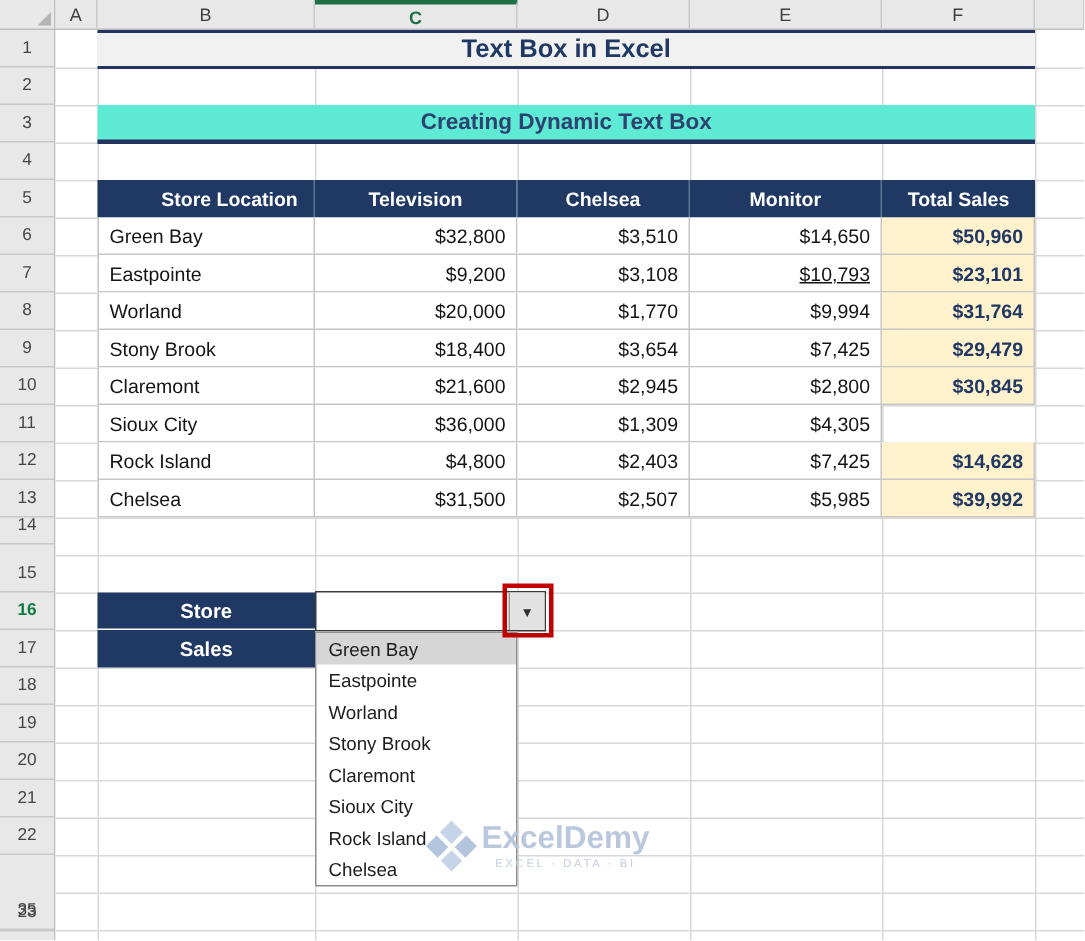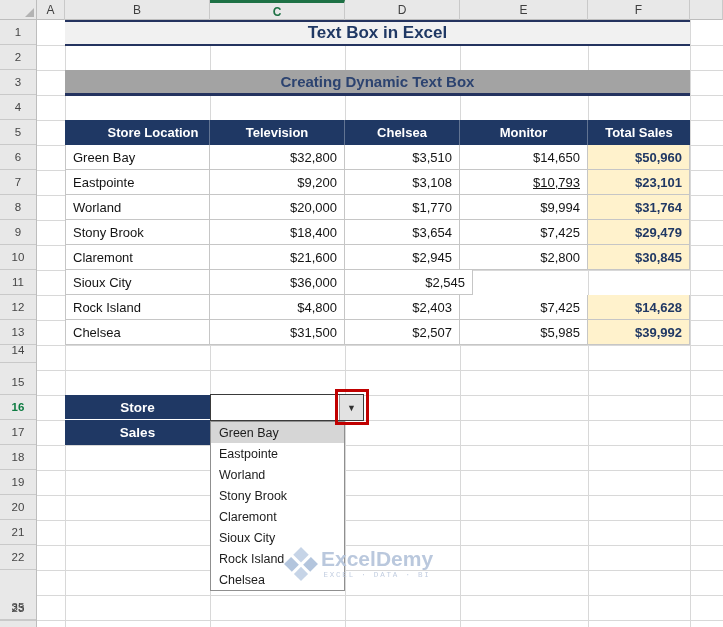--- a/index.html
+++ b/index.html
@@ -26,21 +26,21 @@
   #sheet{position:absolute;left:37px;top:20px;width:686px;height:607px;background:#fff;}
   .gl{position:absolute;background:#D8D8D8;z-index:0;}
   .gl-v{top:0;width:1px;height:607px;}
   .gl-h{left:0;height:1px;width:686px;}
 
   
   .title-band{position:absolute;left:28px;top:0;width:625px;height:26px;background:#F1F1F1;
           border-top:2px solid #24335F;border-bottom:2px solid #24335F;box-sizing:border-box;
           display:flex;align-items:center;justify-content:center;
           font-size:17px;font-weight:bold;color:#1F3864;z-index:2;}
-  .subtitle-band{position:absolute;left:28px;top:50px;width:625px;height:26px;background:#a3a3a3;
+  .subtitle-band{position:absolute;left:28px;top:50px;width:625px;height:26px;background:#5eead4;
           border-bottom:3px solid #24335F;box-sizing:border-box;
           display:flex;align-items:center;justify-content:center;
           font-size:15px;font-weight:600;color:#2C4370;z-index:2;}
 
   
   .t-row{position:absolute;left:28px;width:625px;height:25px;display:flex;z-index:2;}
   .t-h{background:#1F3864;color:#fff;font-weight:bold;font-size:13px;display:flex;align-items:center;
           justify-content:center;border-right:1px solid rgba(255,255,255,.3);box-sizing:border-box;flex:none;}
   .t-h:last-child{border-right:none;}
   .t-c{background:#fff;font-size:13px;color:#141414;display:flex;align-items:center;
@@ -74,21 +74,21 @@
   .dd-item.hl{background:#D6D6D6;}
 
   
   #watermark{position:absolute;left:252px;top:528px;display:flex;align-items:center;gap:8px;
           z-index:6;opacity:.95;}
   .wm-logo{width:24px;height:24px;transform:rotate(45deg);display:grid;
           grid-template-columns:1fr 1fr;grid-template-rows:1fr 1fr;gap:3px;}
   .wm-logo i{background:#C4D2E6;}
   .wm-logo i.dk{background:#AFC2DC;}
   .wm-name{font-size:21px;font-weight:bold;color:#B7C6DC;line-height:1;}
-  .wm-tagline{font-size:7.5px;letter-spacing:1.8px;color:#BFCBDF;margin-top:2px;text-align:center;font-family:Liberation Mono, monospace;}
+  .wm-tagline{font-size:7.5px;letter-spacing:1.8px;color:#BFCBDF;margin-top:2px;text-align:center;}
 </style>
 </head>
 <body>
 
 <div id="app">
   <div id="corner"></div>
   <div id="col-headers">
       <div class="col-h" style="left: 0px; width: 28px;">A</div>
       <div class="col-h" style="left: 28px; width: 145px;">B</div>
       <div class="col-h sel" style="left: 173px; width: 135px;">C</div>
@@ -200,21 +200,22 @@
         <div class="t-row" style="top: 225px;">
           <div class="t-c name" style="width: 145px;">Claremont</div>
           <div class="t-c num" style="width: 135px;">$21,600</div>
           <div class="t-c num" style="width: 115px;">$2,945</div>
           <div class="t-c num" style="width: 128px;">$2,800</div>
           <div class="t-c num total" style="width: 102px;">$30,845</div>
         </div>
         <div class="t-row" style="top: 250px;">
           <div class="t-c name" style="width: 145px;">Sioux City</div>
           <div class="t-c num" style="width: 135px;">$36,000</div>
-          <div class="t-c num" style="width: 128px;">$2,545</div>
+          <div class="t-c num" style="width: 115px;">$1,309</div>
+          <div class="t-c num" style="width: 128px;">$4,305</div>
         </div>
         <div class="t-row" style="top: 275px;">
           <div class="t-c name" style="width: 145px;">Rock Island</div>
           <div class="t-c num" style="width: 135px;">$4,800</div>
           <div class="t-c num" style="width: 115px;">$2,403</div>
           <div class="t-c num" style="width: 128px;">$7,425</div>
           <div class="t-c num total" style="width: 102px;">$14,628</div>
         </div>
         <div class="t-row" style="top: 300px;">
           <div class="t-c name" style="width: 145px;">Chelsea</div>

